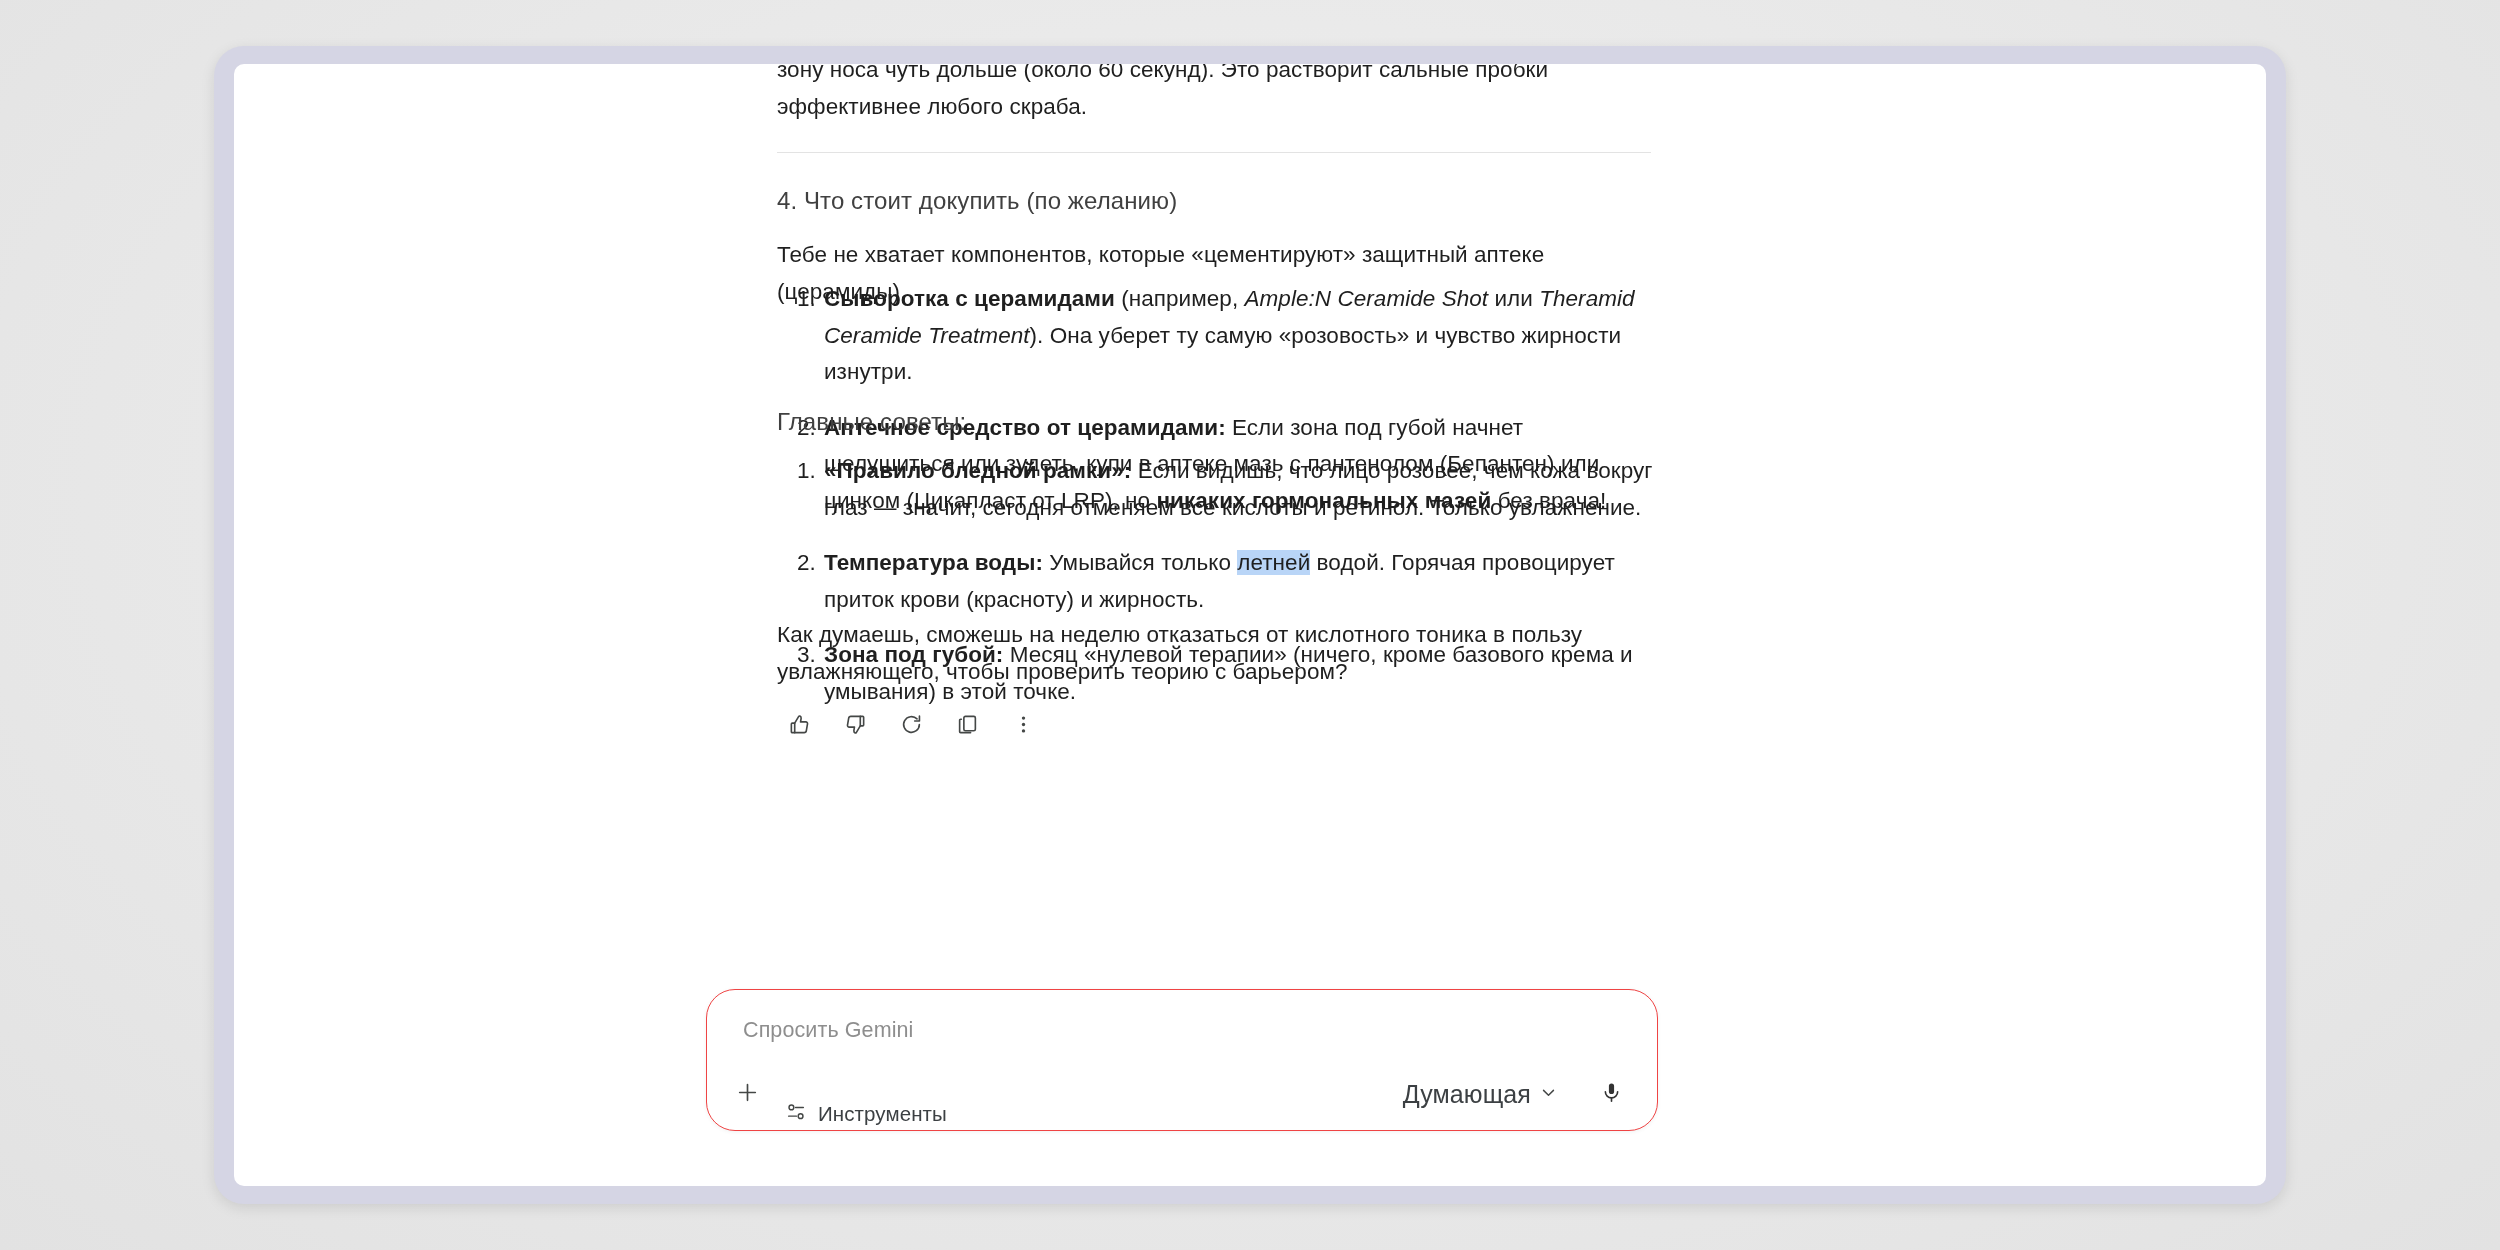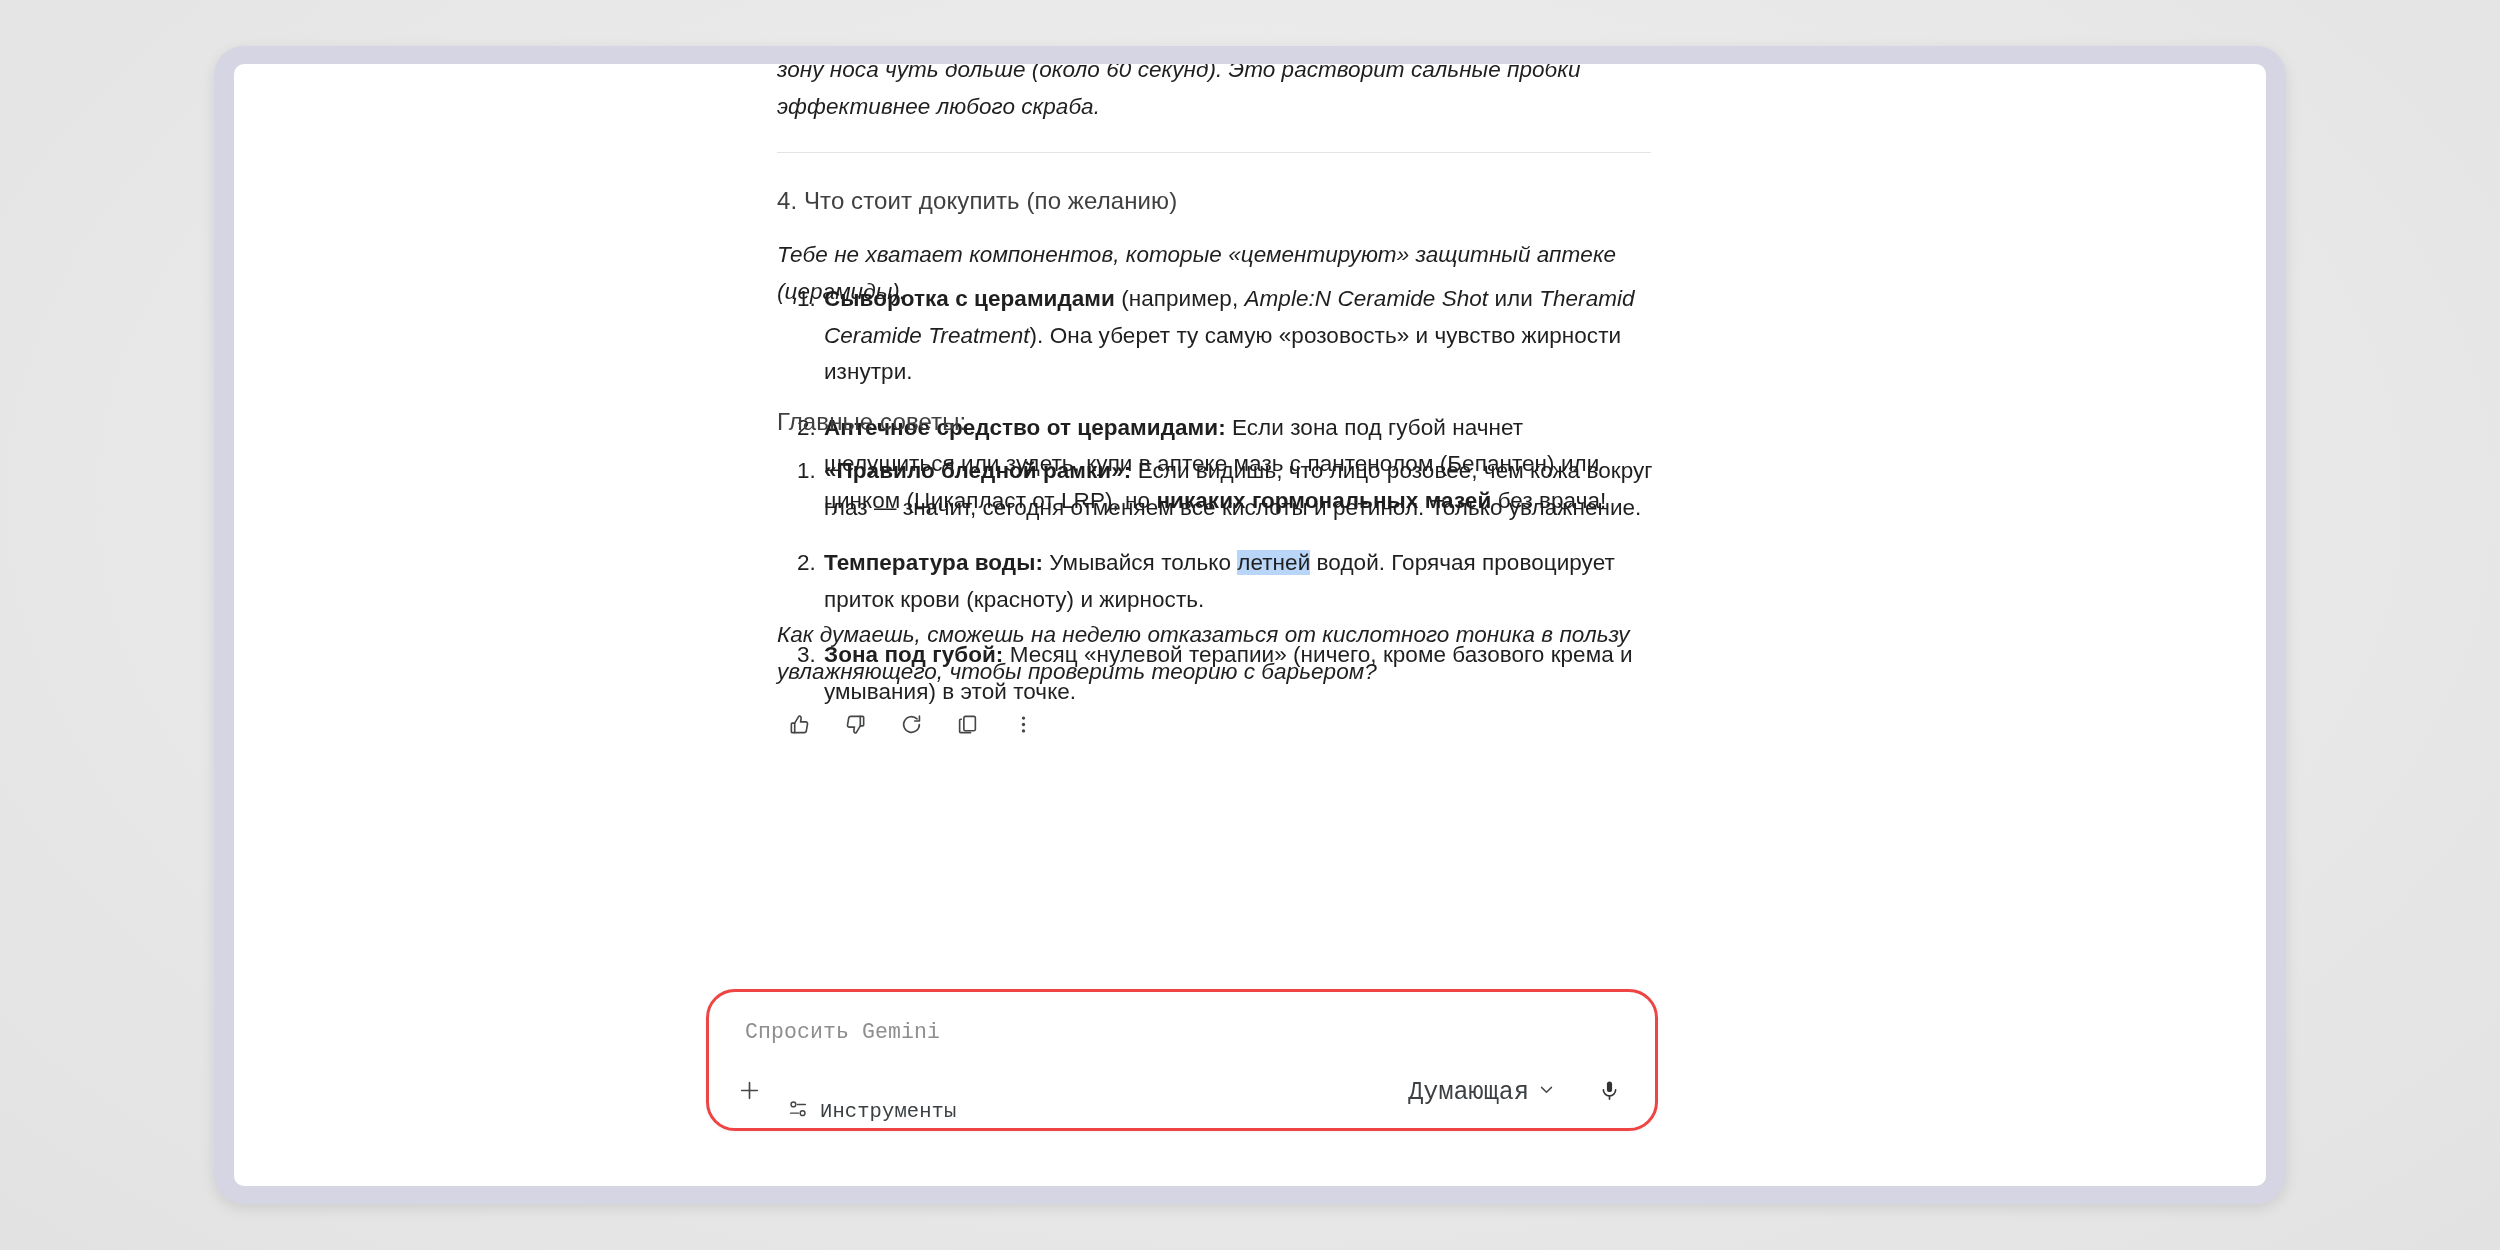--- a/index.html
+++ b/index.html
@@ -47,21 +47,21 @@
     width: 880px;  
   }
 
   .msg-text {
     font-size: 22.5px;
     line-height: 36.5px;
     color: #1f1f1f;
     letter-spacing: 0.05px;
   }
 
-  .para { margin: 0; font-style: italic; }
+  .para { margin: 0; }
 
   #top-paragraph {
     position: absolute;
     top: -12px;
     left: 0;
     width: 880px;
   }
 
   #section-divider {
     position: absolute;
@@ -145,24 +145,23 @@
   .action-btn svg { display: block; }
 
   
   #composer {
     position: absolute;
     left: 472px;   
     top: 925px;    
     width: 952px;
     height: 142px;
     background: #ffffff;
-    border: 3px solid #ef4444;
+    border: 1px solid #ef4444;
     border-radius: 29px;
     box-shadow: 0 1px 4px rgba(0,0,0,0.055);
-    font-family: Liberation Mono, monospace;
   }
 
   #composer-placeholder {
     position: absolute;
     left: 36px;
     top: 28px;
     font-size: 21.5px;
     color: #8e8e8e;
     letter-spacing: 0.1px;
     cursor: text;

